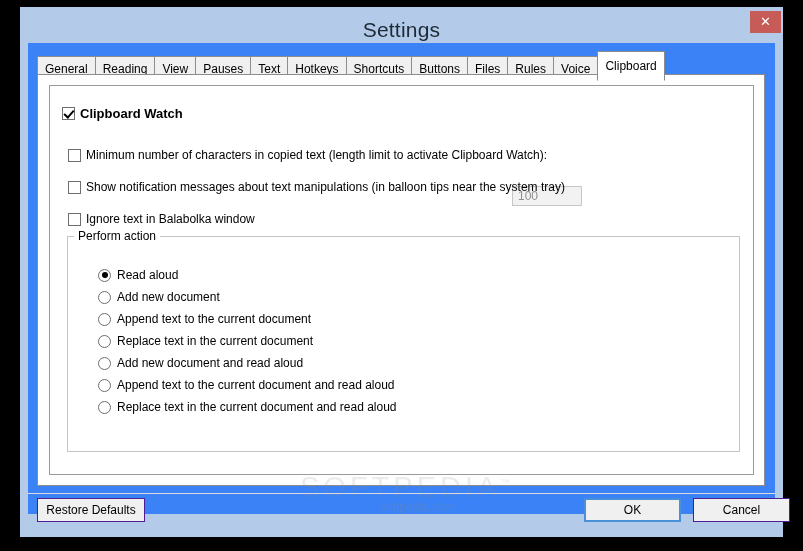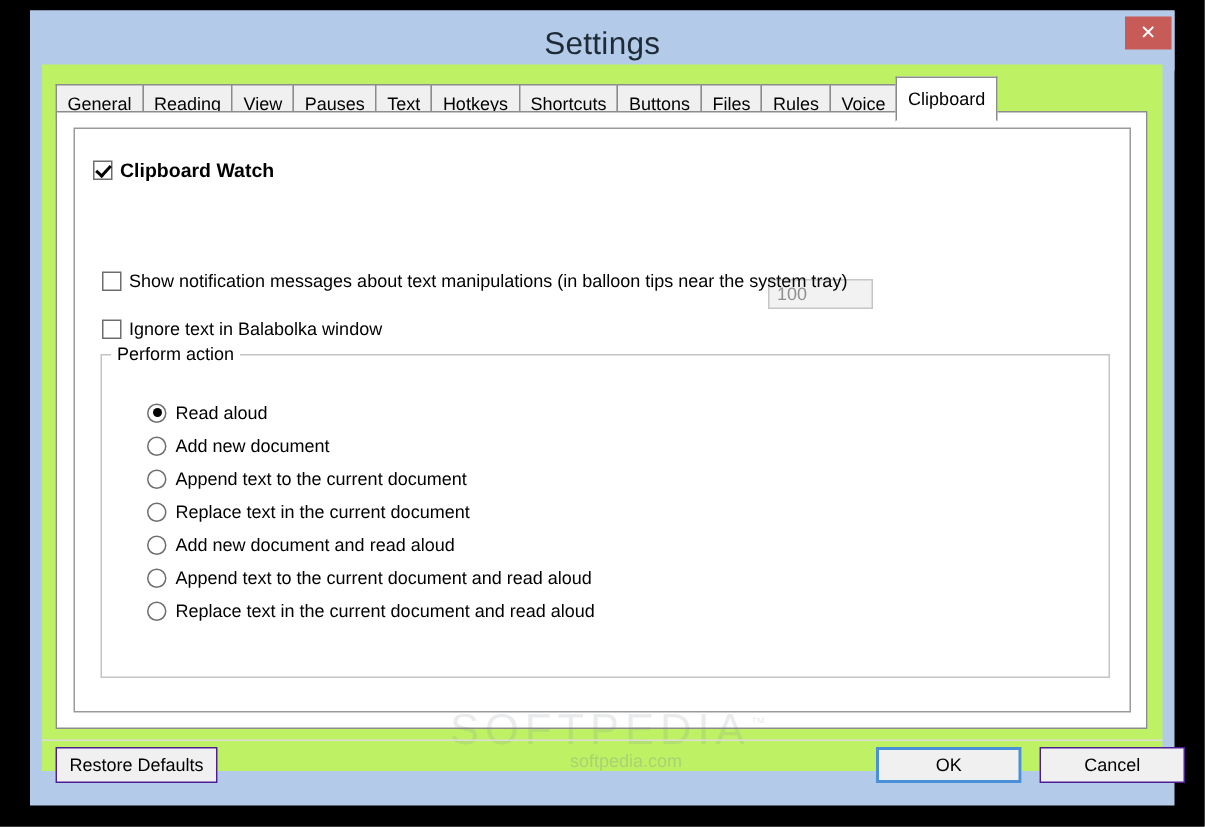--- a/index.html
+++ b/index.html
@@ -58,21 +58,21 @@
     font-family: "Liberation Sans", sans-serif;
   }
 
   
   #client {
     position: absolute;
     left: 8px;
     top: 36px;
     width: 747px;
     height: 471px;
-    background: #bef264;
+    background: #3b82f6;
     box-sizing: border-box;
   }
 
   
   #tabstrip {
     position: absolute;
     left: 9px;
     top: 8px;
     height: 24px;
     white-space: nowrap;
@@ -318,20 +318,24 @@
     <div id="tabstrip"><div class="tab">General</div><div class="tab">Reading</div><div class="tab">View</div><div class="tab">Pauses</div><div class="tab">Text</div><div class="tab">Hotkeys</div><div class="tab">Shortcuts</div><div class="tab">Buttons</div><div class="tab">Files</div><div class="tab">Rules</div><div class="tab">Voice</div><div class="tab active">Clipboard</div></div>
 
     <div id="tabpage">
       <div id="inner-panel">
 
         <div class="chk-row" style="left:12px; top:20px;text-align:center;">
           <span class="checkbox checked"></span>
           <span class="chk-label bold">Clipboard Watch</span>
         </div>
 
+        <div class="chk-row" style="left:18px; top:62px;">
+          <span class="checkbox"></span>
+          <span class="chk-label">Minimum number of characters in copied text (length limit to activate Clipboard Watch):</span>
+        </div>
         <input id="minchars-input" type="text" disabled="" value="100" style="">
 
         <div class="chk-row" style="left:18px; top:94px;">
           <span class="checkbox"></span>
           <span class="chk-label">Show notification messages about text manipulations (in balloon tips near the system tray)</span>
         </div>
 
         <div class="chk-row" style="left:18px; top:126px;text-align:right;">
           <span class="checkbox"></span>
           <span class="chk-label">Ignore text in Balabolka window</span>

